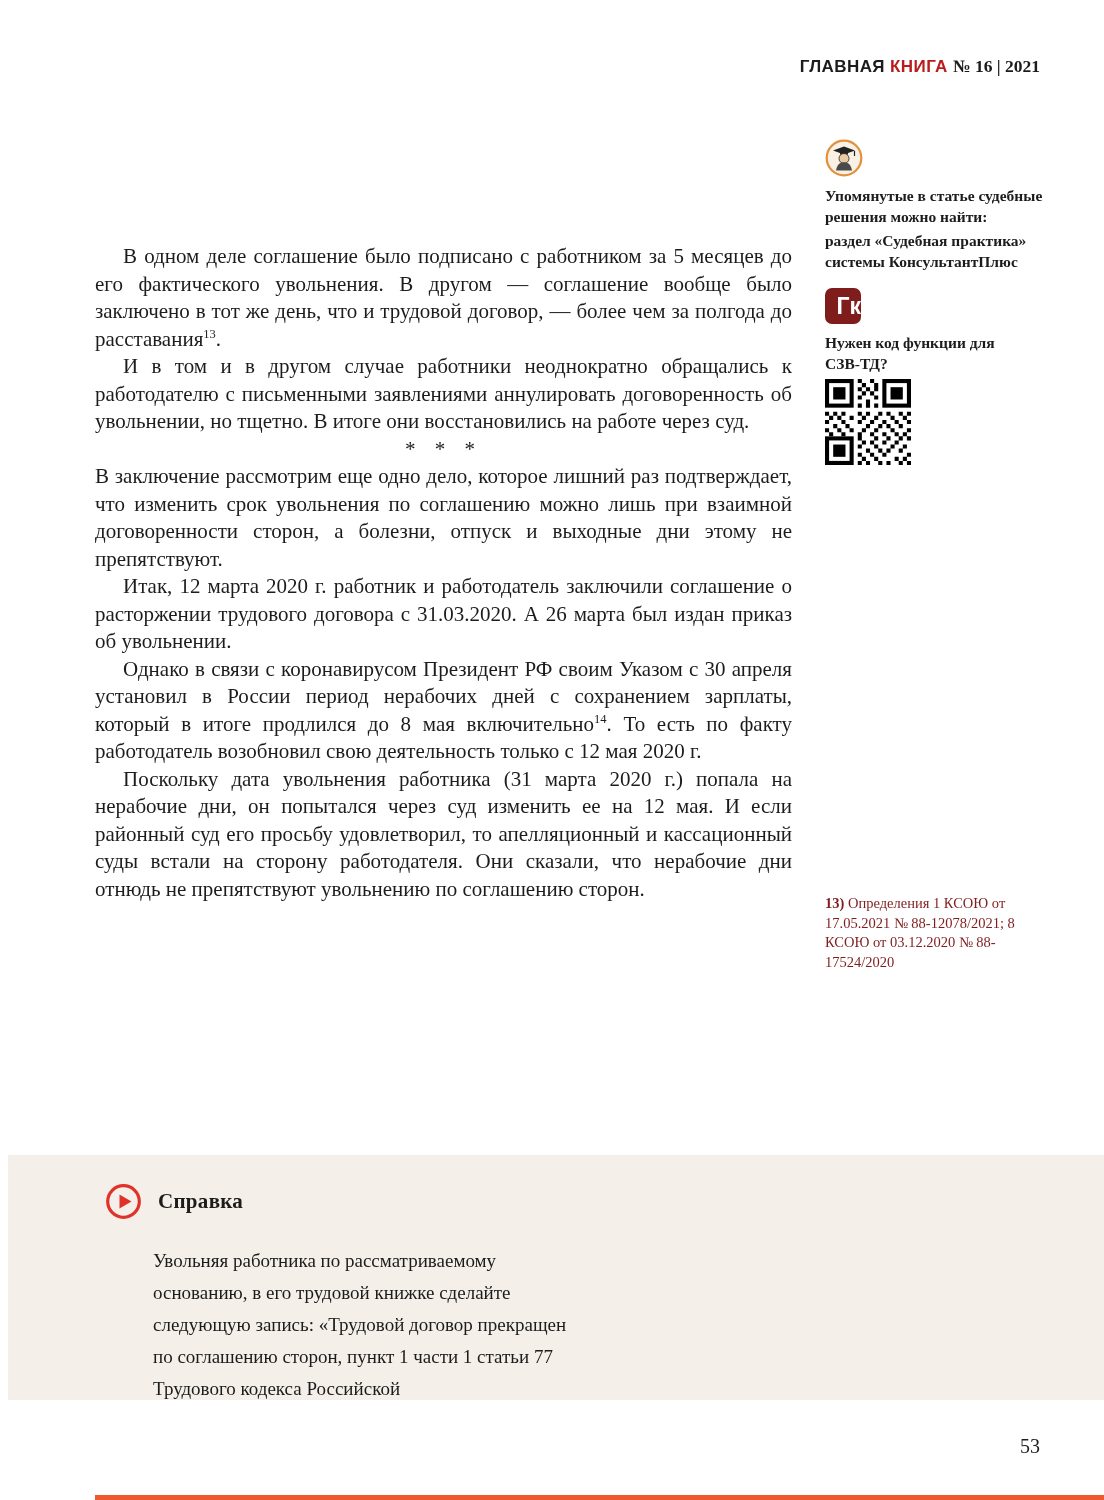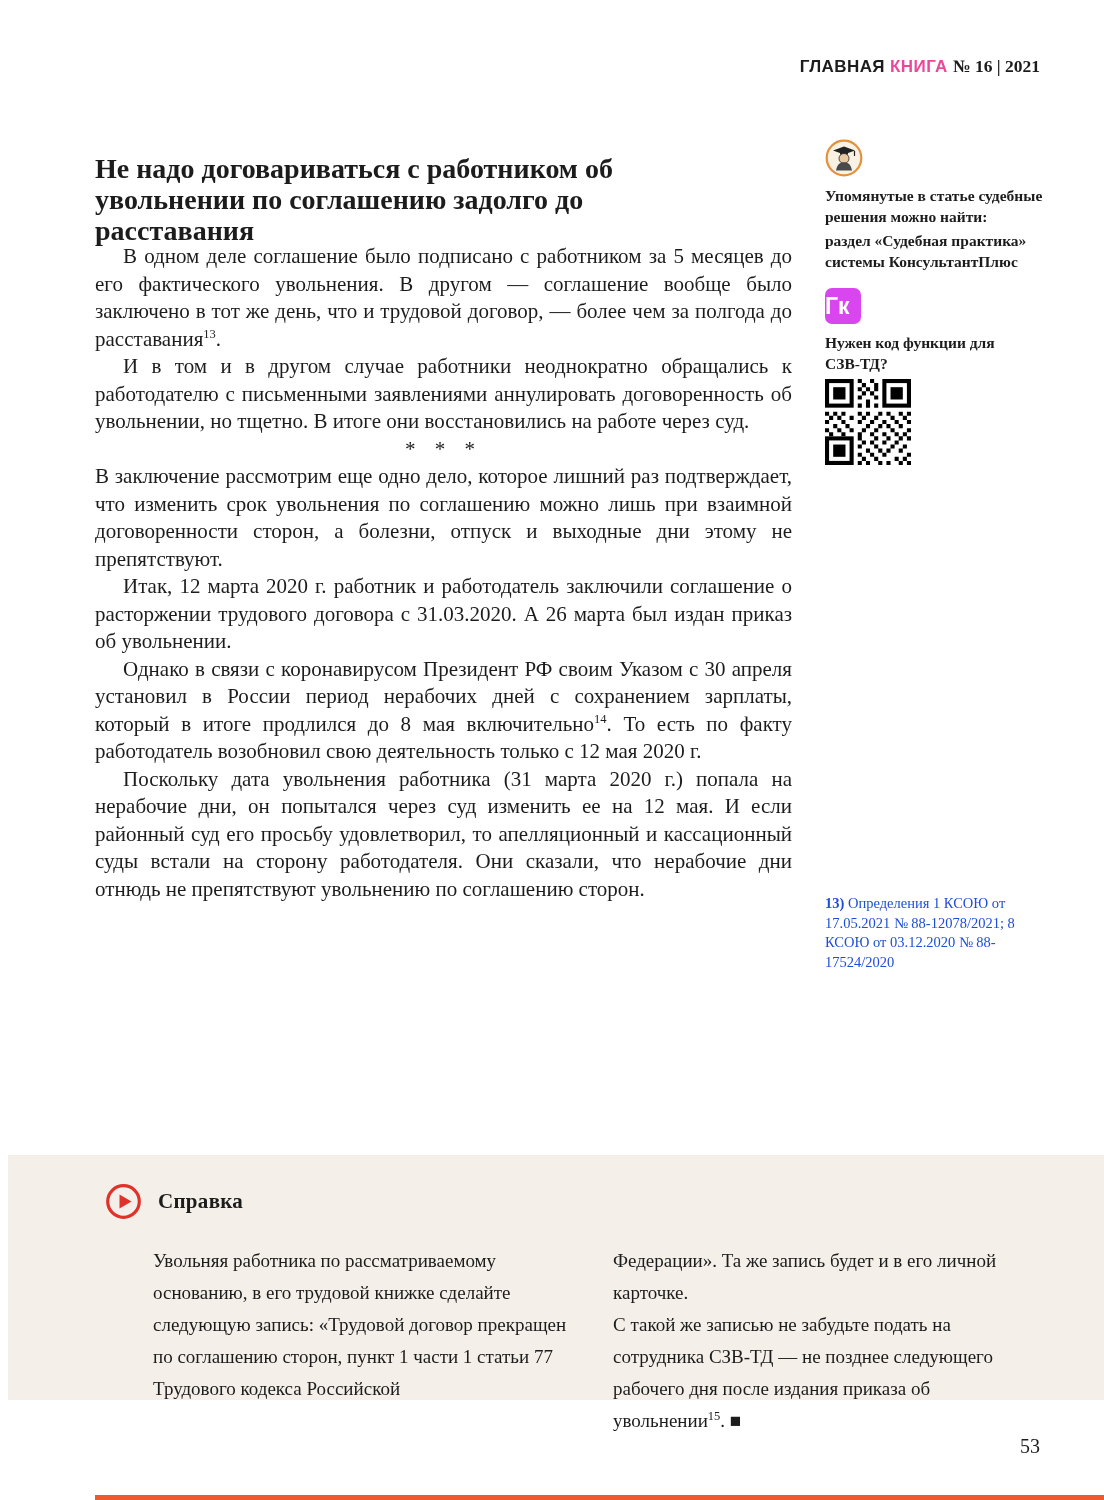--- a/index.html
+++ b/index.html
@@ -5,21 +5,21 @@
   html,body { margin:0; padding:0; background:#ffffff; }
   .page {
     position:relative; width:1104px; height:1500px; background:#ffffff;
     font-family:"Liberation Serif", serif; color:#1c1c1c; overflow:hidden;
   }
   
   .masthead {
     position:absolute; top:56px; right:64px; text-align:right;
     font-family:"Liberation Sans", sans-serif; font-size:17px; font-weight:bold; letter-spacing:.4px;
   }
-  .masthead .brand-purple { color:#ec4899; }
+  .masthead .brand-purple { color:#b91c1c; }
   .masthead .issue { font-family:"Liberation Serif", serif; letter-spacing:0; font-size:17.5px; }
 
   
   .title {
     position:absolute; left:95px; top:134px; width:560px;
     font-size:28px; line-height:31px; font-weight:bold;
   }
   .body-col {
     position:absolute; left:95px; top:243px; width:697px;
     font-size:21px; line-height:27.5px; text-align:justify; hyphens:auto;
@@ -28,29 +28,29 @@
   .indent { text-indent:28px; }
   .separator { text-align:center; text-indent:0; letter-spacing:7px; margin:12px 0 13px; }
   sup.fn { font-size:12.5px; line-height:0; vertical-align:super; }
 
   
   .sidebar { position:absolute; left:825px; top:139px; width:220px; }
   .judge-icon { display:block; margin:0 0 9px 0; }
   .side-note { font-size:15.5px; line-height:20.5px; margin:0 0 4px 0;font-weight:bold; }
   .side-note-bold { font-size:15.5px; line-height:20.5px; font-weight:bold; margin:0 0 16px 0; }
   .gk-logo {
-    width:36px; height:36px; border-radius:7px; background:#d946ef; color:#ffffff;
+    width:36px; height:36px; border-radius:7px; background:#7f1d1d; color:#ffffff;
     font-family:"Liberation Sans", sans-serif; font-weight:bold; font-size:23px;
-    display:flex; align-items:center; justify-content:flex-start; margin:0 0 9px 0;
+    display:flex; align-items:center; justify-content:flex-end; margin:0 0 9px 0;
   }
   .qr-caption { font-size:15.5px; line-height:20.5px; font-weight:bold; margin:0 0 5px 0; width:200px; }
   .qr-code { display:block; }
 
   .footnotes { position:absolute; left:825px; top:894px; width:228px; }
-  .footnote { font-size:14.5px; line-height:19.5px; margin:0 0 9px 0; color:#1d4ed8; }
+  .footnote { font-size:14.5px; line-height:19.5px; margin:0 0 9px 0; color:#7f1d1d; }
   .footnote .fn-num { font-weight:bold; }
 
   
   .ref-box { position:absolute; left:8px; top:1155px; width:1104px; height:245px; background:#f4f0e9; }
   .ref-head { position:absolute; left:97px; top:28px; display:flex; align-items:center; }
   .ref-head-label { font-size:21px; font-weight:bold; margin-left:16px; letter-spacing:.3px; }
   .ref-cols { position:absolute; left:145px; top:90px; display:flex; }
   .ref-col { width:430px; font-size:19px; line-height:32px; }
   .ref-col + .ref-col { margin-left:30px; }
   .ref-col p { margin:0; }
@@ -63,21 +63,20 @@
 <body>
 
 <div class="page">
 
   <div class="masthead">
     <span>ГЛАВНАЯ</span>
     <span class="brand-purple">КНИГА</span>
     <span class="issue">№ 16 | 2021</span>
   </div>
 
-  <h1 class="title">Не надо договариваться с работником об увольнении по соглашению задолго до расставания</h1>
 
   <div class="body-col">
     <p class="indent"><span>В одном деле соглашение было подписано с работником за 5 месяцев до его фактического увольнения. В другом — соглашение вообще было заключено в тот же день, что и трудовой договор, — более чем за полгода до расставания</span><sup class="fn">13</sup><span>.</span></p>
     <p class="indent">И в том и в другом случае работники неоднократно обращались к работодателю с письменными заявлениями аннулировать договоренность об увольнении, но тщетно. В итоге они восстановились на работе через суд.</p>
     <p class="separator">* * *</p>
     <p>В заключение рассмотрим еще одно дело, которое лишний раз подтверждает, что изменить срок увольнения по соглашению можно лишь при взаимной договоренности сторон, а болезни, отпуск и выходные дни этому не препятствуют.</p>
     <p class="indent">Итак, 12 марта 2020 г. работник и работодатель заключили соглашение о расторжении трудового договора с 31.03.2020. А 26 марта был издан приказ об увольнении.</p>
     <p class="indent"><span>Однако в связи с коронавирусом Президент РФ своим Указом с 30 апреля установил в России период нерабочих дней с сохранением зарплаты, который в итоге продлился до 8 мая включительно</span><sup class="fn">14</sup><span>. То есть по факту работодатель возобновил свою деятельность только с 12 мая 2020 г.</span></p>
     <p class="indent">Поскольку дата увольнения работника (31 марта 2020 г.) попала на нерабочие дни, он попытался через суд изменить ее на 12 мая. И если районный суд его просьбу удовлетворил, то апелляционный и кассационный суды встали на сторону работодателя. Они сказали, что нерабочие дни отнюдь не препятствуют увольнению по соглашению сторон.</p>
   </div>
@@ -121,23 +120,19 @@
       <svg width="37" height="37" viewBox="0 0 37 37">
         <circle cx="18.5" cy="18.5" r="15.8" fill="none" stroke="#e0322a" stroke-width="3.2"></circle>
         <polygon points="14.5,11.5 26.5,18.5 14.5,25.5" fill="#e0322a"></polygon>
       </svg>
       <span class="ref-head-label">Справка</span>
     </div>
     <div class="ref-cols">
       <div class="ref-col">
         <p>Увольняя работника по рассматриваемому основанию, в его трудовой книжке сделайте следующую запись: «Трудовой договор прекращен по соглашению сторон, пункт 1 части 1 статьи 77 Трудового кодекса Российской</p>
       </div>
-      <div class="ref-col">
-        <p>Федерации». Та же запись будет и в его личной карточке.</p>
-        <p><span>С такой же записью не забудьте подать на сотрудника СЗВ-ТД — не позднее следующего рабочего дня после издания приказа об увольнении</span><sup class="fn">15</sup><span>. ■</span></p>
-      </div>
     </div>
   </div>
 
   <div class="page-number">53</div>
   <div class="bottom-bar"></div>
 
 </div>
 
 </body></html>

